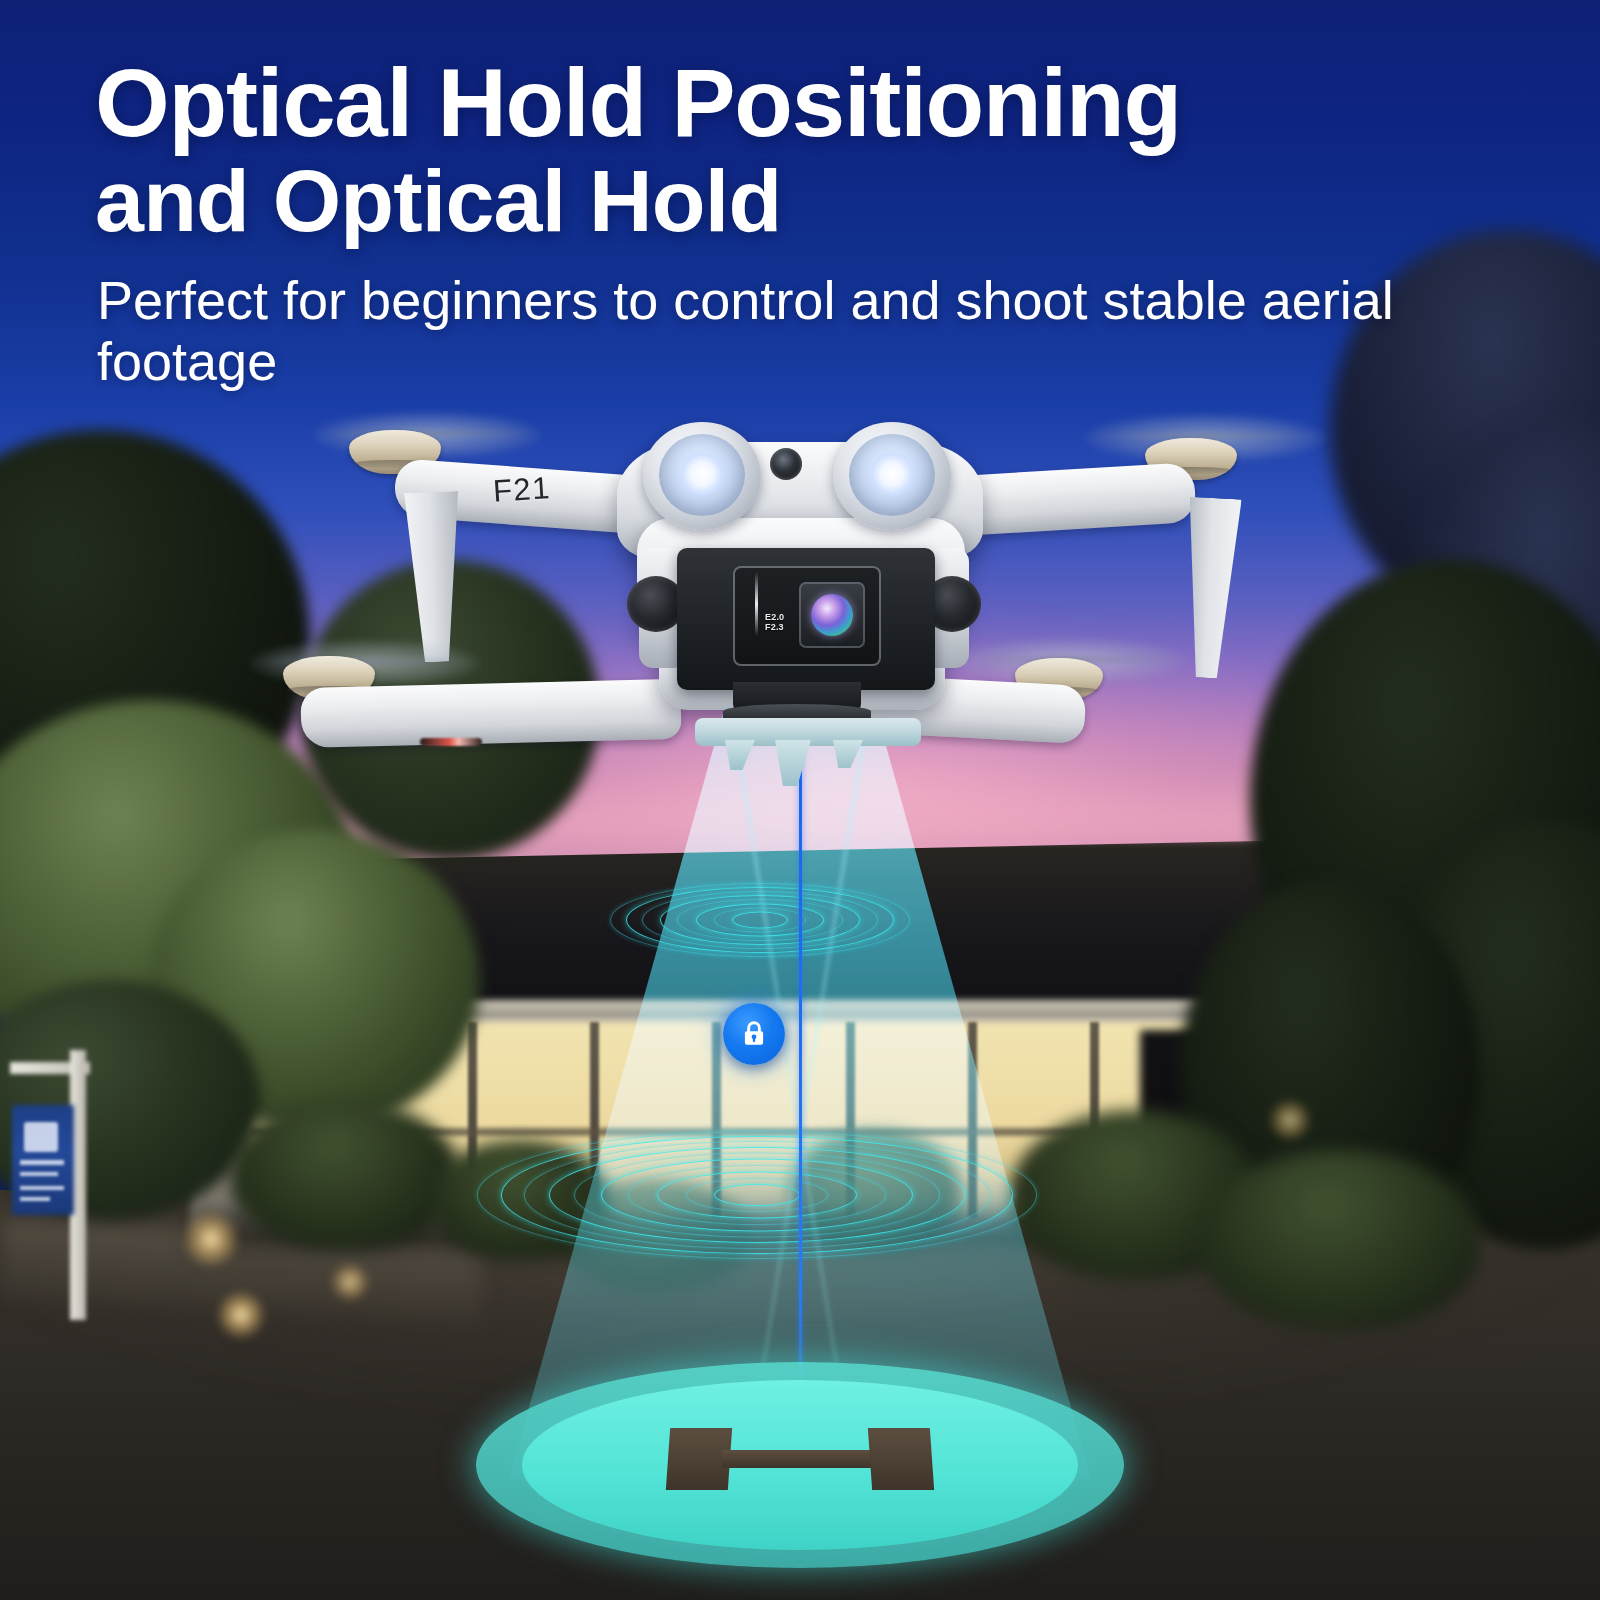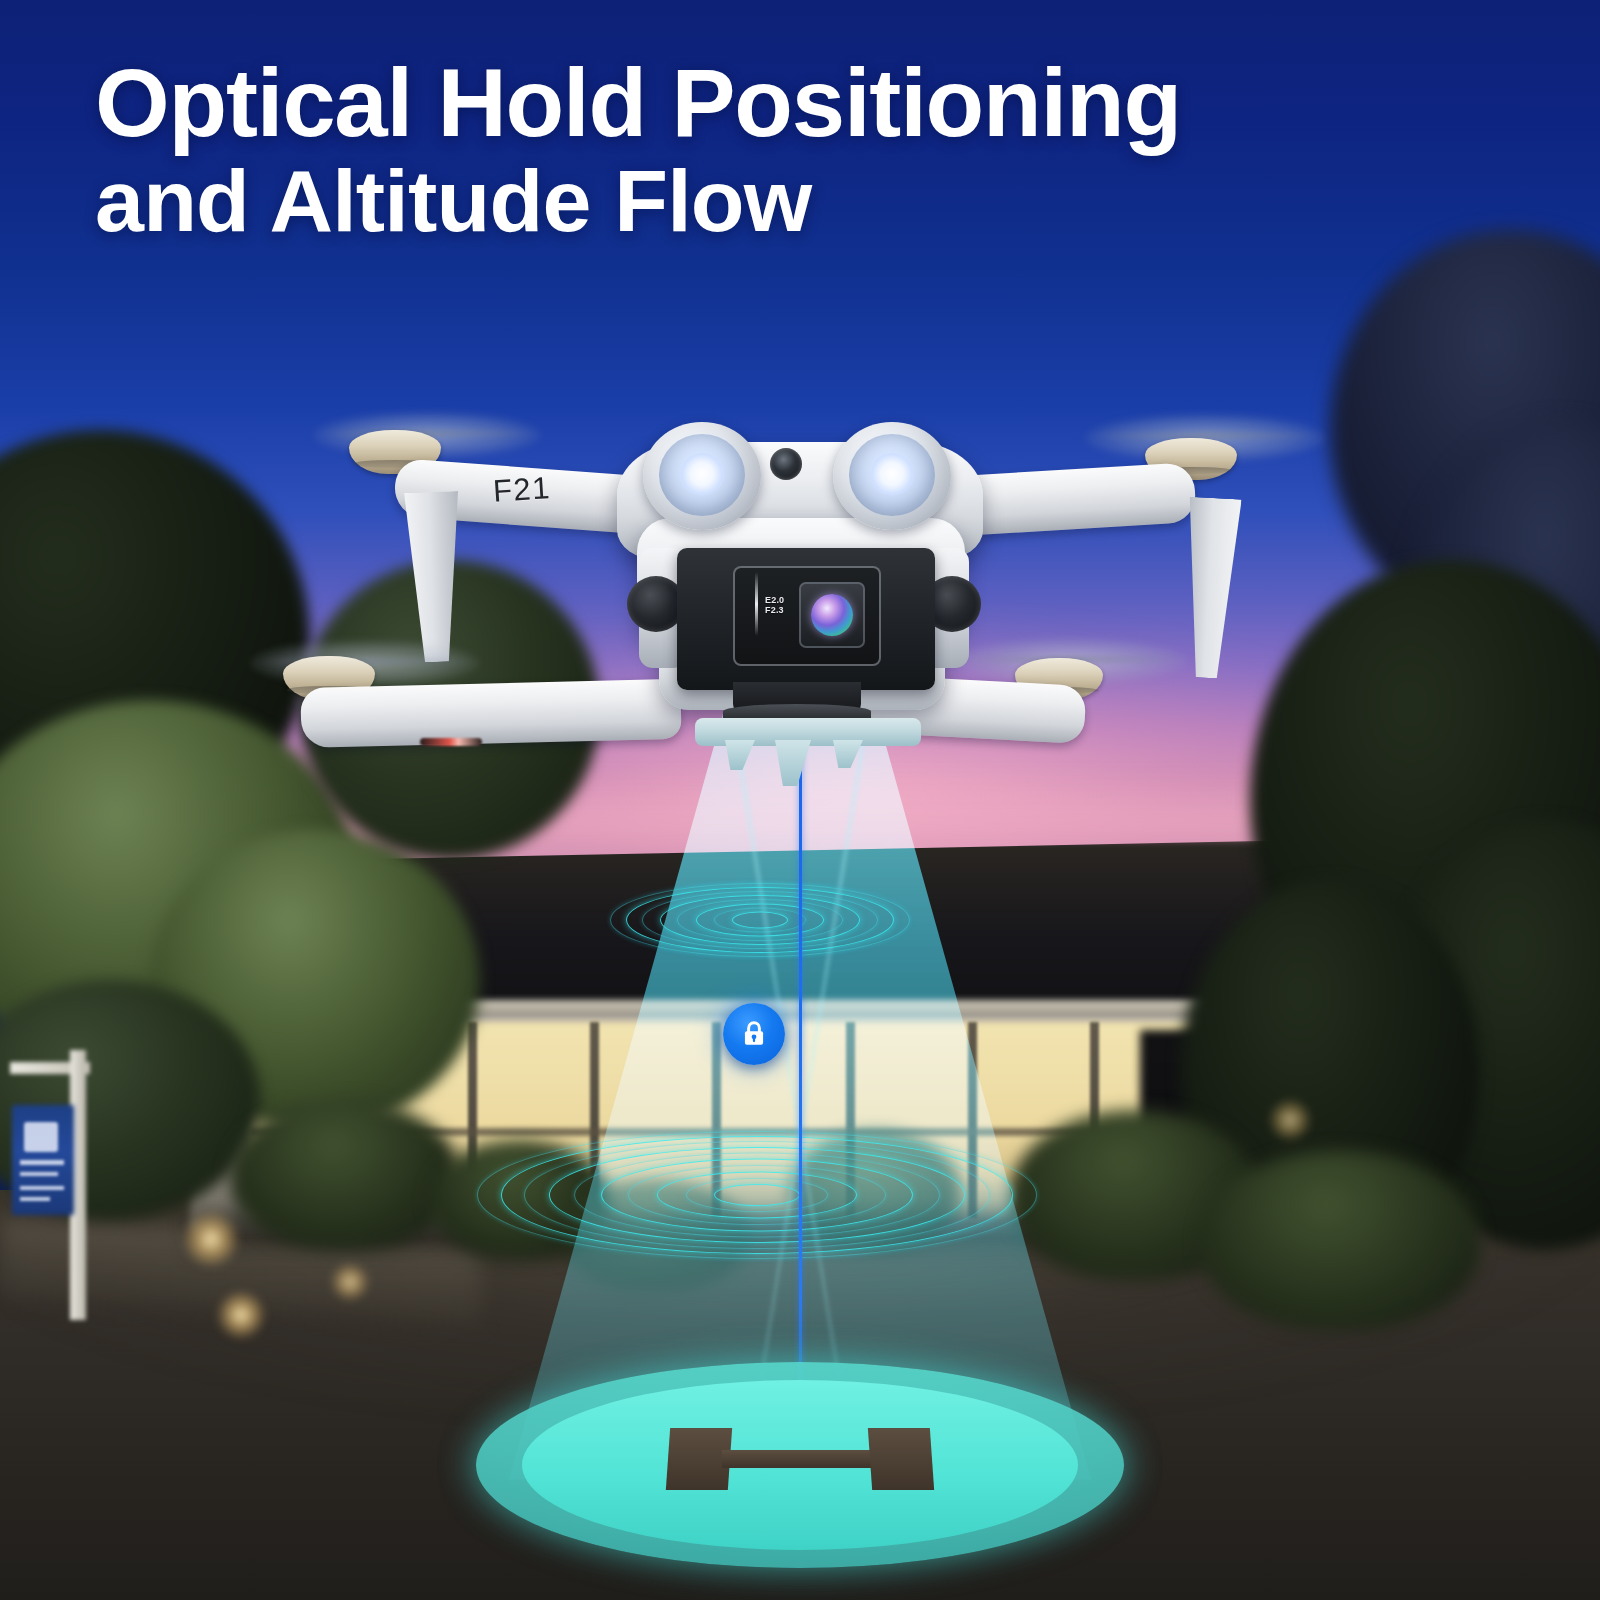--- a/index.html
+++ b/index.html
@@ -542,34 +542,35 @@
     <div class="vent" style="left:482px; top:150px; width:98px; height:11px;"></div>
 
     <div class="gimbal-yoke" style="left:384px; top:148px; width:48px; height:120px; border-radius:14px;"></div>
     <div class="gimbal-yoke" style="left:666px; top:148px; width:48px; height:120px; border-radius:14px;"></div>
     <div class="gimbal-roll" style="left:372px; top:176px; width:58px; height:56px;"></div>
     <div class="gimbal-roll" style="left:668px; top:176px; width:58px; height:56px;"></div>
 
     <div class="cam-block" style="left:422px; top:148px; width:258px; height:142px;"></div>
     <div class="cam-face" style="left:478px; top:166px; width:148px; height:100px;"></div>
     <div class="cam-hilite" style="left:500px; top:172px; height:64px;"></div>
-    <div class="cam-text" style="left:510px; top:195px;">
+    <div class="cam-text" style="left:510px; top:212px;">
       <div>E2.0</div>
       <div>F2.3</div>
     </div>
     <div class="cam-lens-ring" style="left:544px; top:182px; width:66px; height:66px;"></div>
     <div class="cam-lens" style="left:556px; top:194px; width:42px; height:42px;"></div>
     <div class="cam-neck" style="left:478px; top:282px; width:128px; height:32px;"></div>
     <div class="cam-pitch-cyl" style="left:468px; top:304px; width:148px; height:34px;"></div>
 
     <div class="flow-sensor" style="left:440px; top:318px; width:226px; height:28px; border-radius:8px;"></div>
     <div class="flow-fin" style="left:470px; top:340px; width:30px; height:30px; clip-path:polygon(0 0,100% 0,58% 100%,18% 100%);"></div>
     <div class="flow-fin" style="left:520px; top:340px; width:36px; height:46px; clip-path:polygon(0 0,100% 0,62% 100%,22% 100%);"></div>
     <div class="flow-fin" style="left:578px; top:340px; width:30px; height:28px; clip-path:polygon(0 0,100% 0,58% 100%,18% 100%);"></div>
   </div>
 
   <div class="headline">
     <div class="h-line1">Optical Hold Positioning</div>
-    <div class="h-line2"><span class="light">and </span><span class="bold">Altitude Flow</span></div>
+    <div class="h-line2"><span class="light">and </span><span class="bold">Optical Hold</span></div>
   </div>
 
+  <div class="subhead">Perfect for beginners to control and shoot stable aerial footage</div>
 
 </div>
 
 </body></html>

